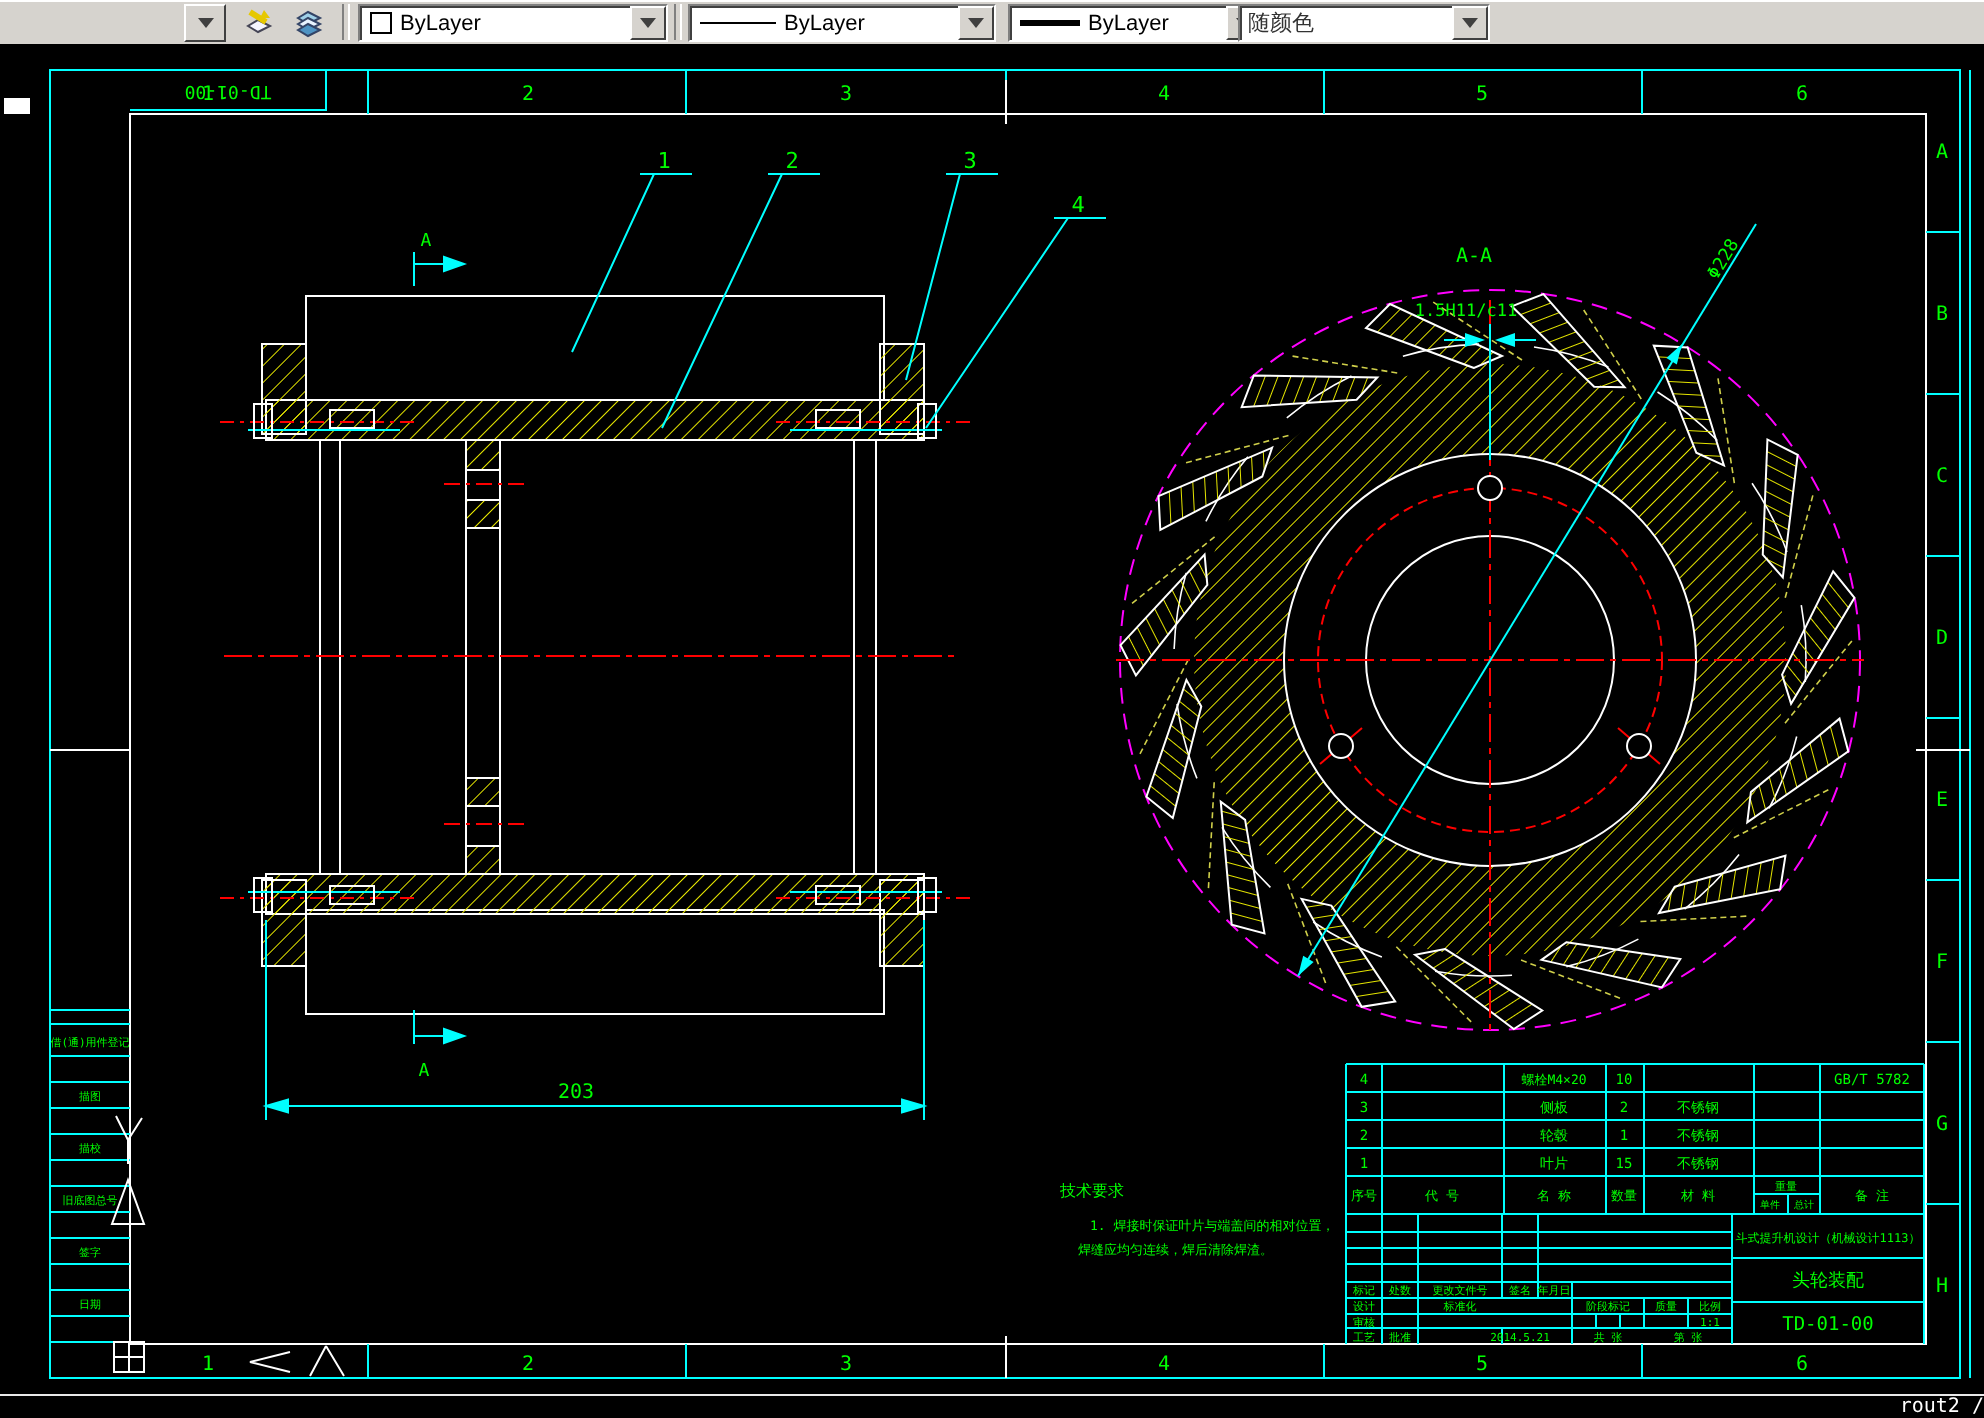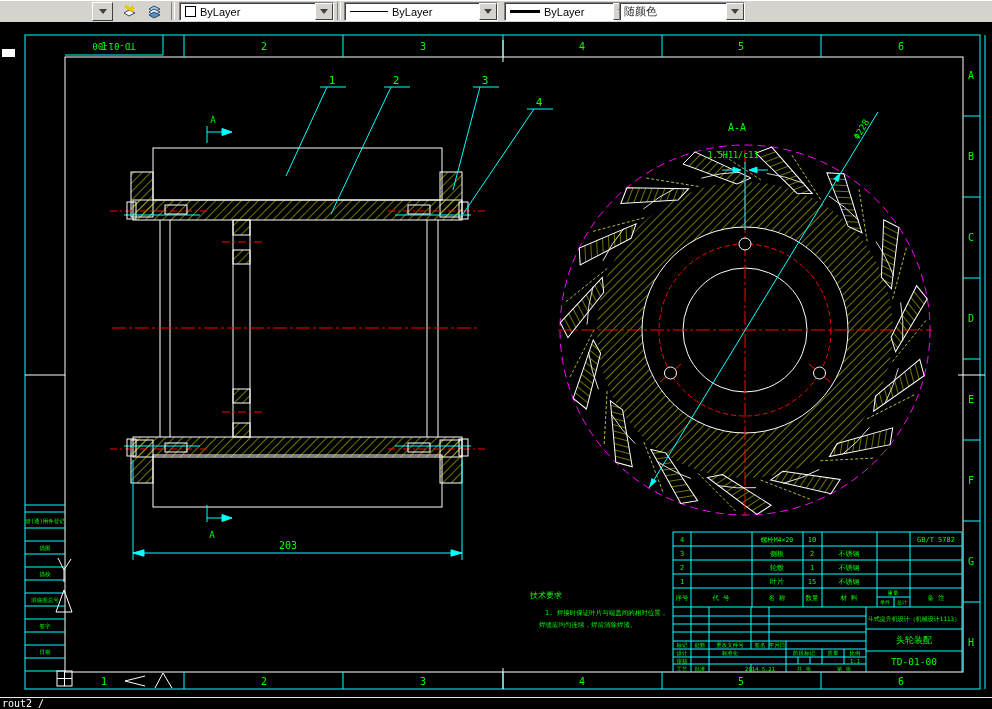--- a/index.html
+++ b/index.html
@@ -26,21 +26,21 @@
   .swatch{width:9px;height:9px;margin-left:5px;background:#fff;border:1px solid #000;flex:none;}
   .ltline{width:38px;height:1px;background:#000;margin-left:5px;flex:none;}
   .lwline{width:30px;height:3px;background:#000;margin-left:5px;flex:none;}
   
   .canvas{position:absolute;top:22px;left:0;width:992px;height:675px;background:#000;}
   .canvas svg{position:absolute;top:0;left:0;}
   .mini-tab{position:absolute;top:27px;left:2px;width:13px;height:8px;background:#fff;}
   
   .cmdline{position:absolute;top:697px;left:0;width:992px;height:12px;background:#000;
     border-top:1px solid #e8e8e8;color:#fff;font-family:"DejaVu Sans Mono",monospace;
-    font-size:10px;line-height:12px;padding-left:2px;box-sizing:border-box;}
+    font-size:10px;line-height:12px;padding-left:2px;box-sizing:border-box;text-align:right;}
 </style>
 </head>
 <body>
 
 <div class="app">
 
   <div class="toolbar">
     <div class="dd-btn" style="left:92px">
         <span class="arr"></span>
       </div>

